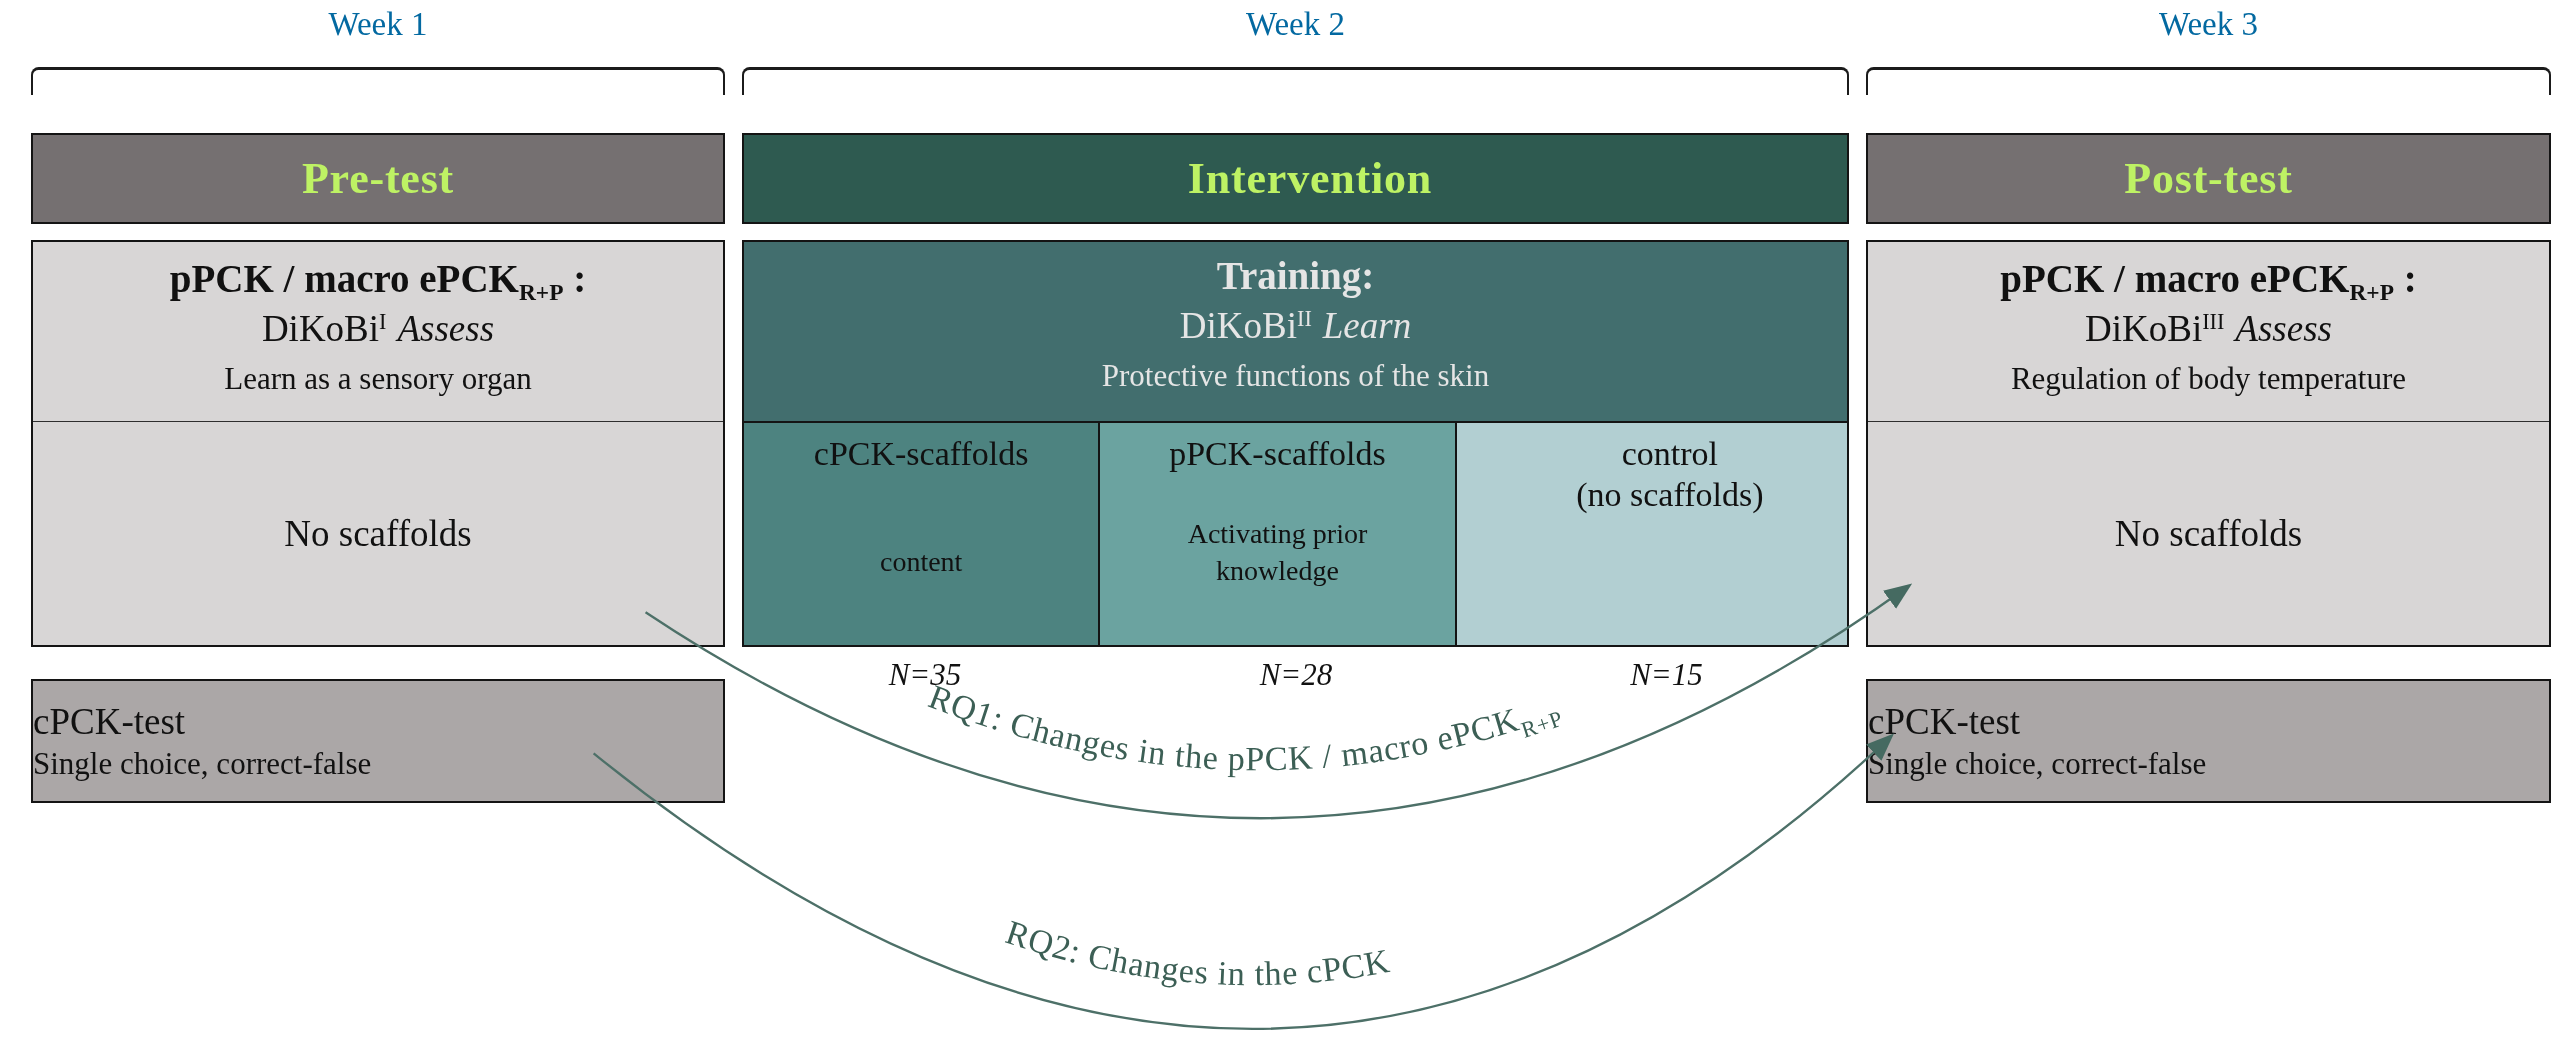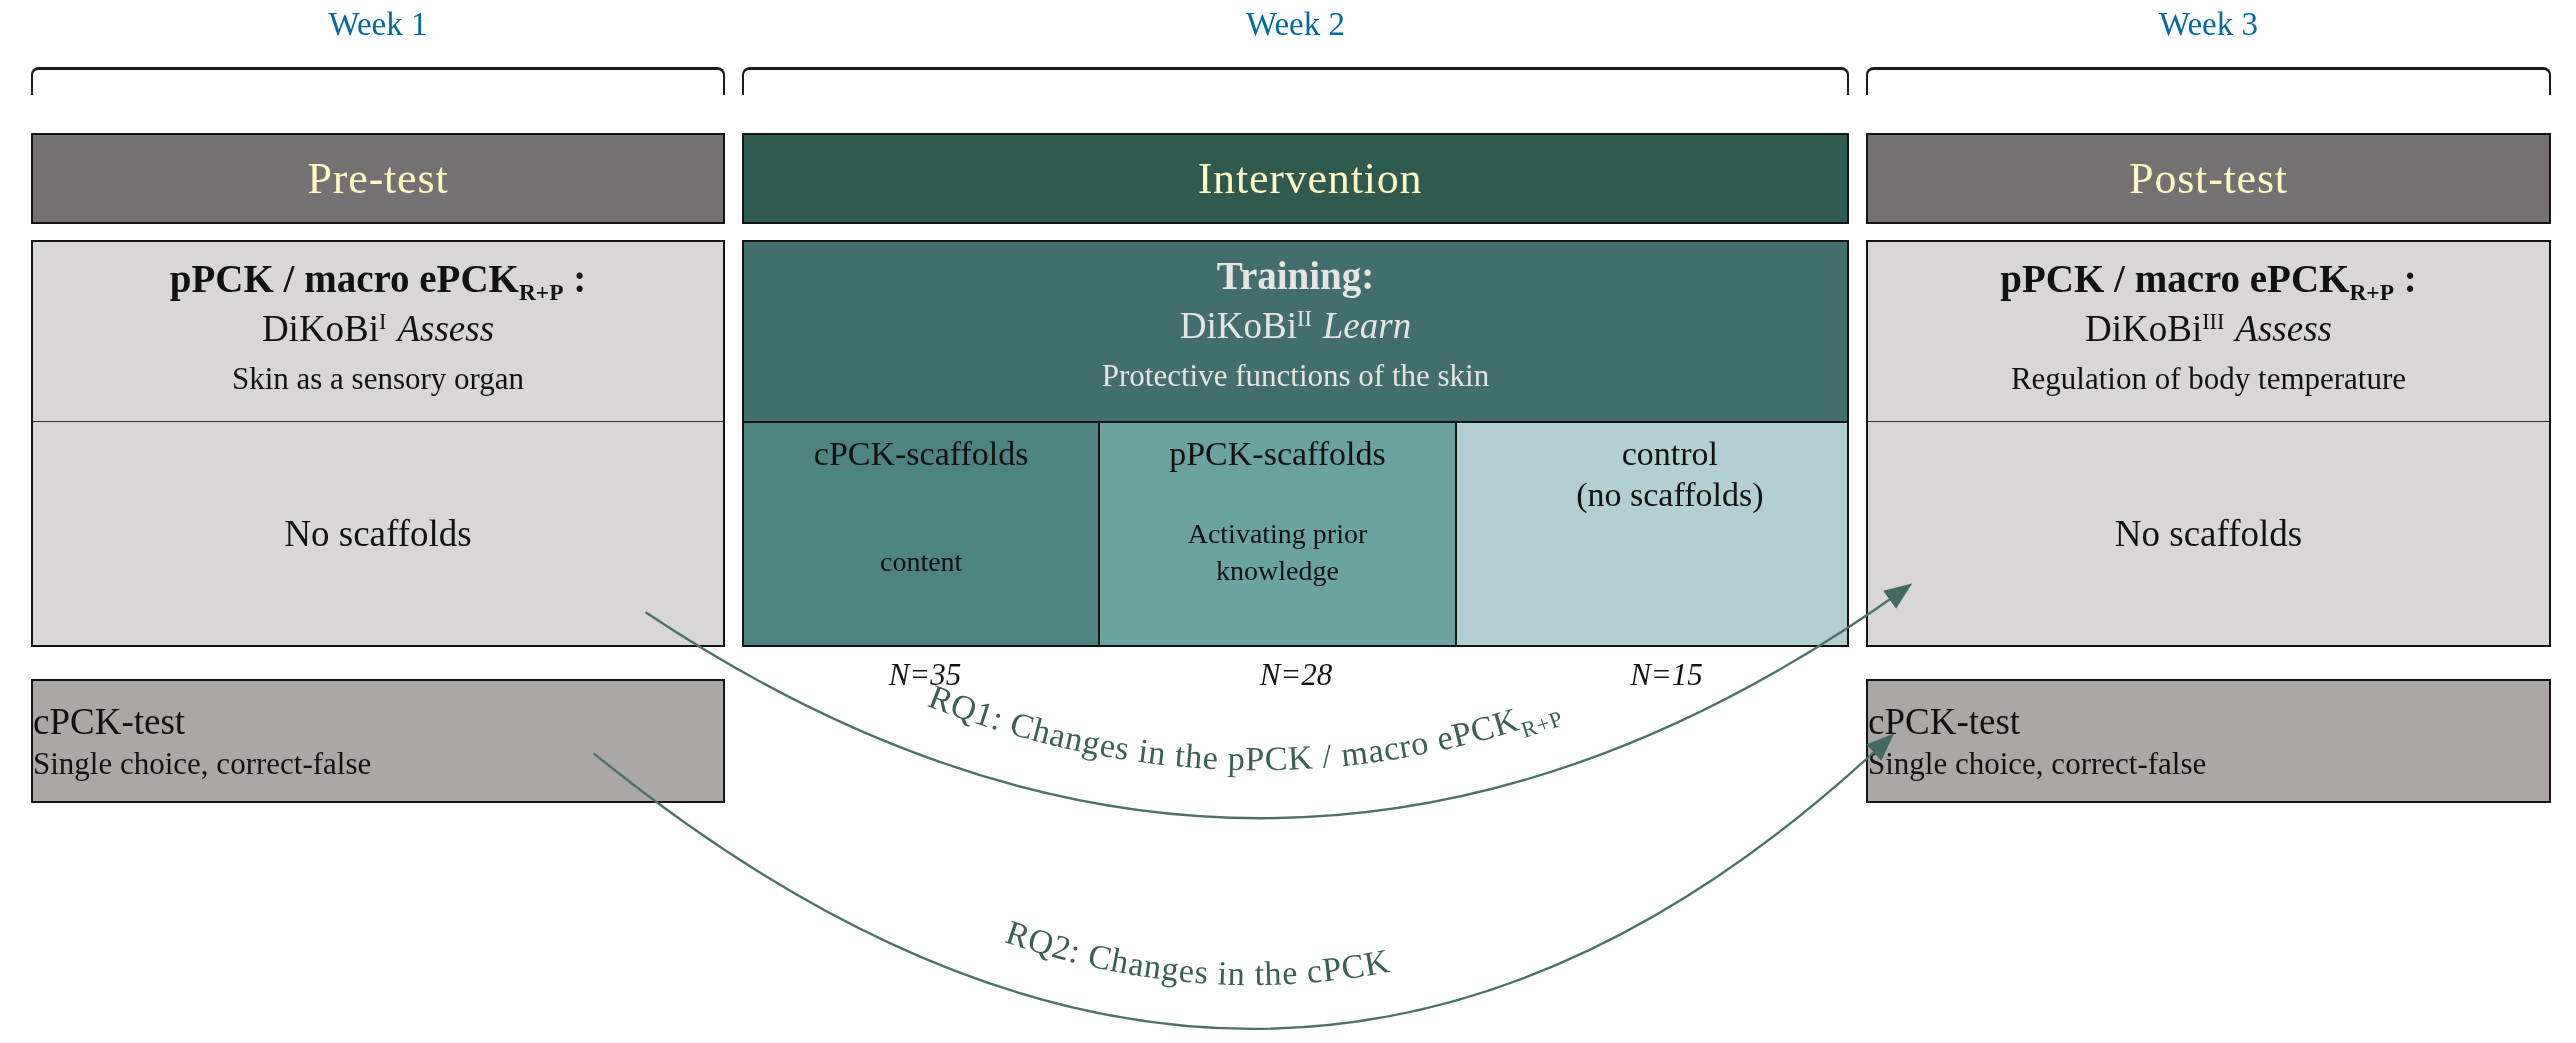--- a/index.html
+++ b/index.html
@@ -27,23 +27,24 @@
     position:absolute;top:67px;height:28px;
     border-top:3.1px solid #1b1b1b;
     border-left:2.3px solid #1b1b1b;
     border-right:2.3px solid #1b1b1b;
     border-radius:7.7px 7.7px 0 0;
   }
 
   .hdr{
     position:absolute;top:133px;height:91px;
     display:flex;align-items:center;justify-content:center;
-    font-size:44px;color:#fef9c3;
+    font-size:44px;color:#bef264;
     border:2.3px solid #141414;
     letter-spacing:0.8px;
+    font-weight:bold;
   }
 
   .content-box{
     position:absolute;top:240px;height:407px;
     border:2.3px solid #141414;
     display:flex;flex-direction:column;
   }
   .content-top{
     height:180px;
     border-bottom:1.5px solid #2e2e2e;
@@ -132,21 +133,21 @@
   <div class="bracket col3"></div>
 
   <div class="hdr col1" style="background-color: rgb(117, 112, 113);">Pre-test</div>
   <div class="hdr col2" style="background-color: rgb(46, 90, 80); padding-left: 29px;">Intervention</div>
   <div class="hdr col3" style="background-color: rgb(117, 112, 113);">Post-test</div>
 
   <div class="content-box col1" style="background-color: rgb(216, 214, 214);">
     <div class="content-top">
       <div class="line1"><span>pPCK / macro ePCK</span><sub class="scr">R+P</sub><span> :</span></div>
       <div class="line2"><span>DiKoBi</span><sup class="scr">I</sup><span class="ital">Assess</span></div>
-      <div class="line3">Skin as a sensory organ</div>
+      <div class="line3">Learn as a sensory organ</div>
     </div>
     <div class="content-bottom">No scaffolds</div>
   </div>
 
   <div class="mid-box col2">
     <div class="training" style="background-color: rgb(66, 110, 110);">
       <div class="line1">Training:</div>
       <div class="line2"><span>DiKoBi</span><sup class="scr">II</sup><span class="ital">Learn</span></div>
       <div class="line3">Protective functions of the skin</div>
     </div>

